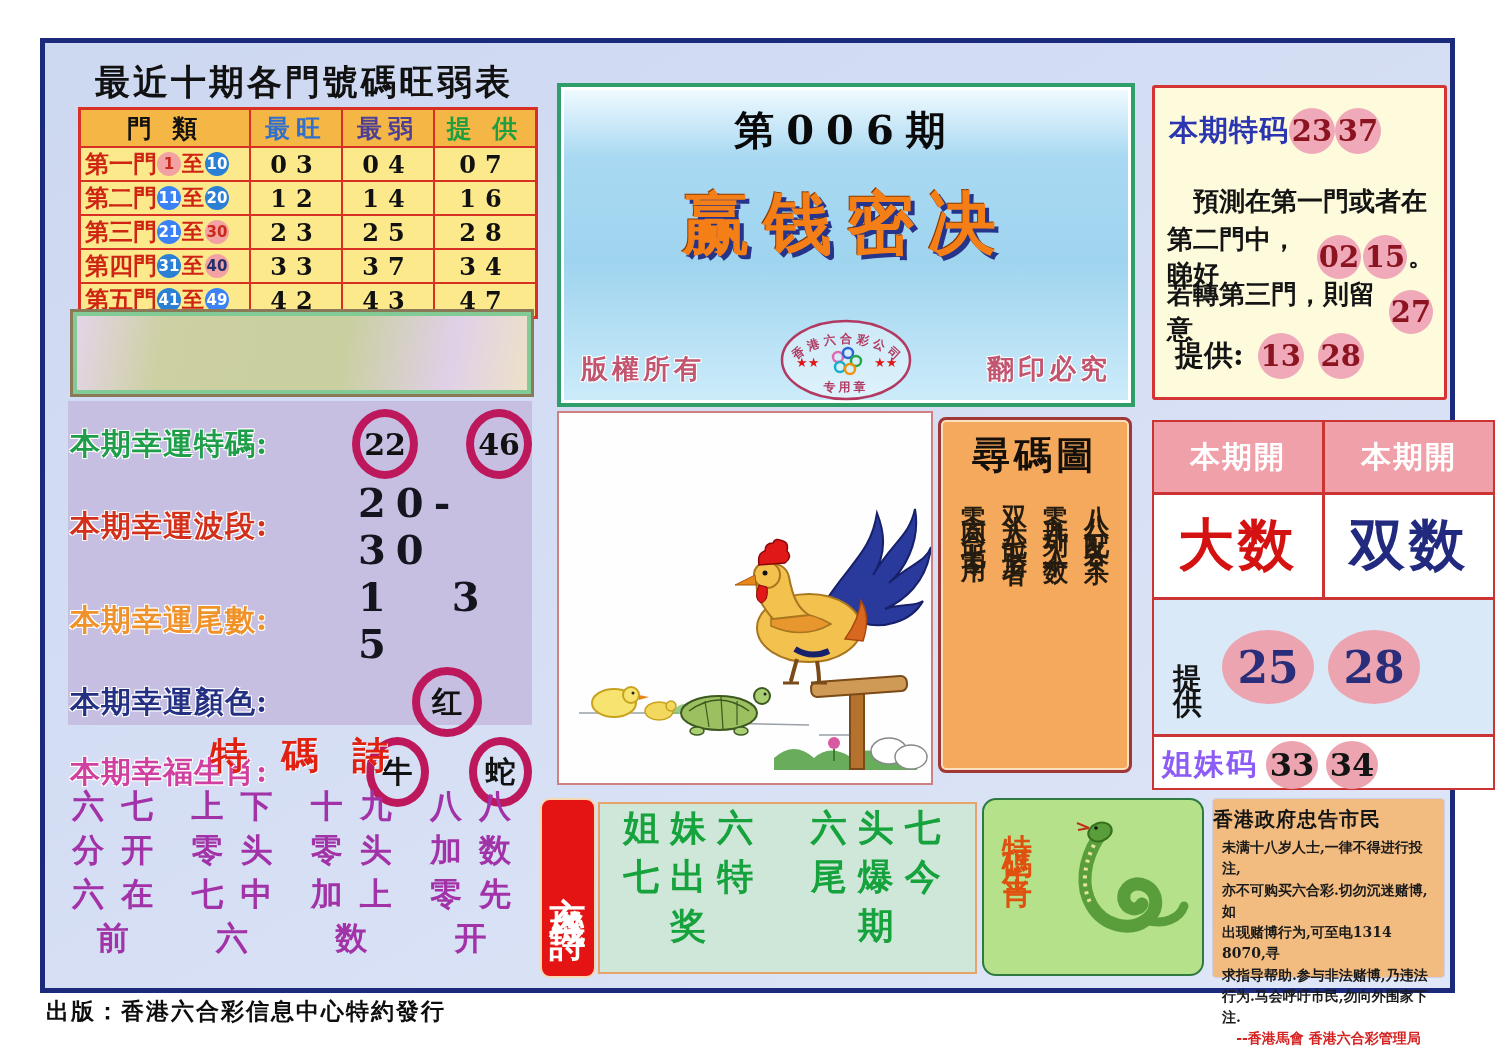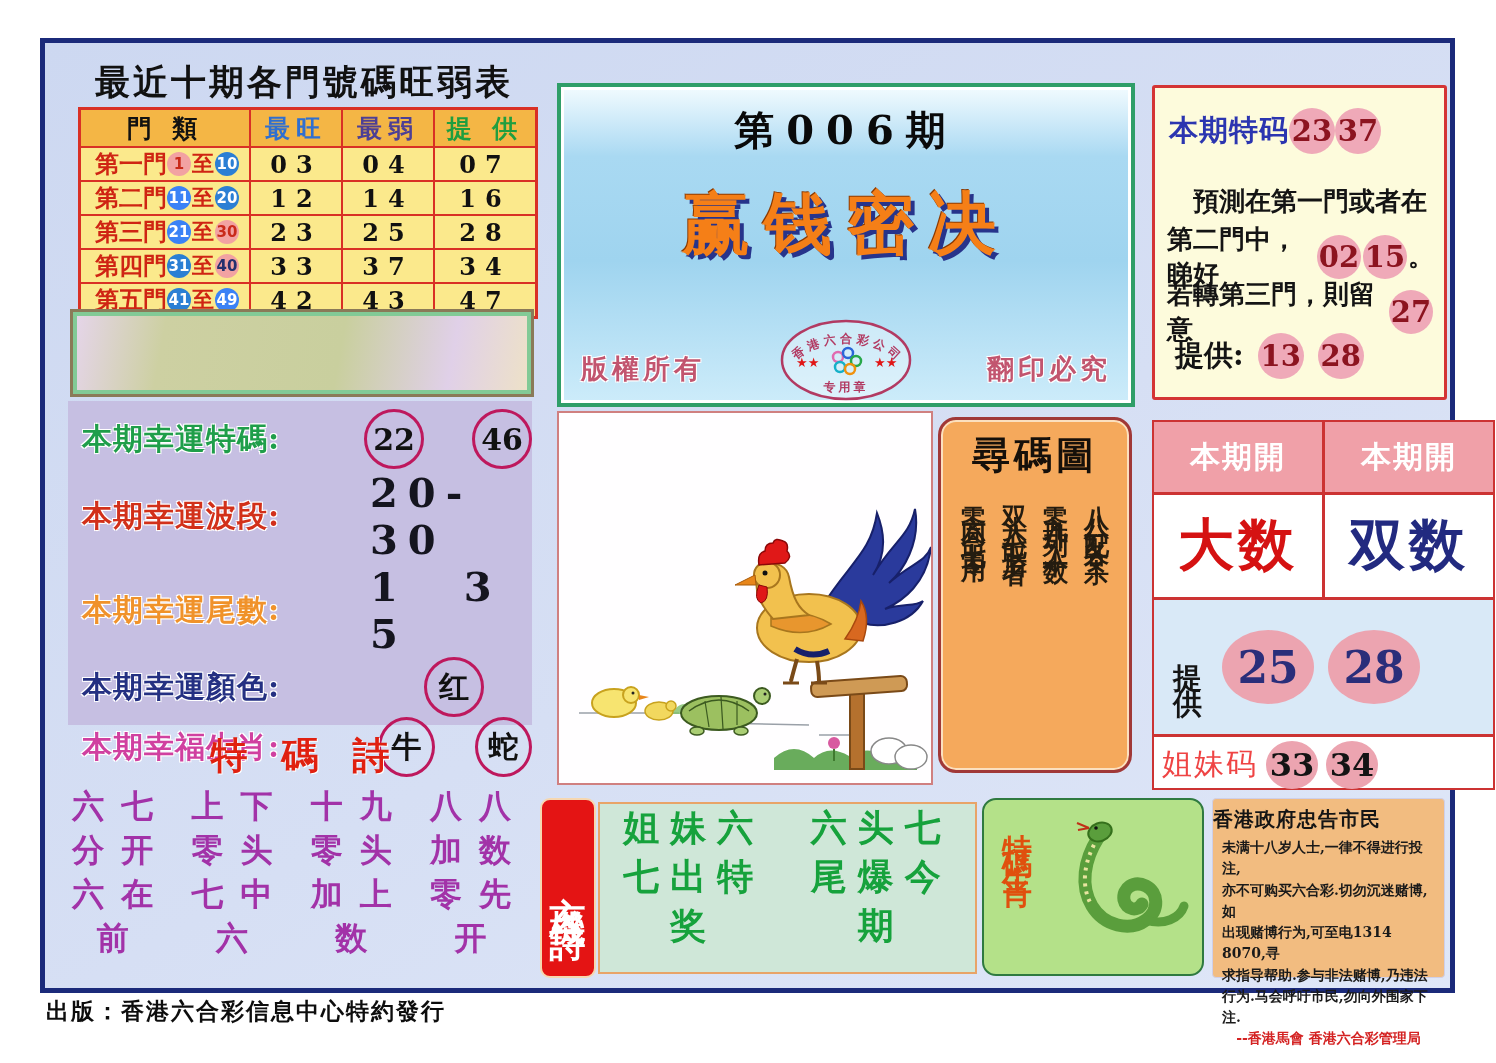--- a/index.html
+++ b/index.html
@@ -14,43 +14,43 @@
             font-size:35px;font-weight:bold;color:#111;letter-spacing:3px;}
   table.stable{left:33px;top:64px;width:452px;border-collapse:collapse;background:#fbe98c;
                border:3px solid #d93025;table-layout:fixed;}
   table.stable th,table.stable td{border:2px solid #d93025;padding:0;text-align:center;}
   table.stable th{background:#f4b645;height:36px;font-size:25px;font-weight:bold;letter-spacing:6px;}
   th.hgate{width:168px;color:#111;}
   th.hbest{width:90px;color:#2f6fd0;}
   th.hworst{width:90px;color:#4d3f95;}
   th.hoffer{width:100px;color:#1f9e3f;}
   td.gatecell{height:29px;}
-  .gateflex{display:flex;align-items:center;justify-content:flex-start;padding-left:14px;}
+  .gateflex{display:flex;align-items:center;justify-content:flex-start;padding-left:4px;}
   .gname{color:#cf2413;font-weight:bold;font-size:24px;font-family:"DejaVu Serif",serif;white-space:nowrap;}
   .conj{color:#cf2413;font-weight:bold;font-size:22px;margin:0 1px;}
   .ball{display:inline-flex;align-items:center;justify-content:center;border-radius:50%;
         width:24px;height:24px;font-size:15px;font-weight:bold;flex:0 0 auto;}
   .b-pink{background:#f2a2a2;color:#c92a1a;}
   .b-pinknavy{background:#f2a2a2;color:#24306e;}
   .b-blue{background:#2b7fd4;color:#fff;}
   .b-green{background:#3b82f6;color:#fff;}
   td.num{font-family:"DejaVu Serif",serif;font-size:24px;font-weight:bold;color:#111;letter-spacing:9px;}
 
   .grad-bar{left:25px;top:266px;width:458px;height:82px;border:3px solid #8a7a58;
             box-shadow:inset 0 0 0 4px #82ca96;
             background:linear-gradient(100deg,#e6d5ec 0%,#cdd0a2 20%,#c9cf9e 58%,#e0d0e8 82%,#eee2c6 100%);}
 
   .lucky{left:23px;top:358px;width:464px;height:324px;background:#c6bfe2;
          display:flex;flex-direction:column;justify-content:space-around;padding:8px 0;box-sizing:border-box;}
-  .lrow{display:flex;align-items:center;padding-left:14px;}
+  .lrow{display:flex;align-items:center;padding-left:2px;}
   .llabel{font-family:"DejaVu Serif",serif;font-weight:bold;font-size:30px;letter-spacing:1px;
           width:268px;flex:0 0 auto;text-shadow:1px 1px 0 #fff,-1px -1px 0 #fff,1px -1px 0 #fff,-1px 1px 0 #fff;}
   .lgreen{color:#1f9e4a;}.lred{color:#d2301a;}.lorange{color:#f0922a;}.lnavy{color:#243082;}.lmagenta{color:#d040a0;}
   .ring{display:inline-flex;align-items:center;justify-content:center;width:54px;height:54px;border-radius:50%;
-        border:3px solid #be185d;color:#111;font-size:30px;font-weight:bold;font-family:"DejaVu Serif",serif;}
+        border:8px solid #be185d;color:#111;font-size:30px;font-weight:bold;font-family:"DejaVu Serif",serif;}
   .lval{font-family:"DejaVu Serif",serif;font-weight:bold;font-size:40px;color:#15151f;}
 
   .poem-title{left:23px;top:688px;width:464px;text-align:center;color:#e02010;font-weight:bold;
               font-size:37px;letter-spacing:34px;text-indent:34px;font-family:"DejaVu Serif",serif;
               text-shadow:1px 1px 0 #fff;}
   .poem-lines{left:23px;top:742px;width:464px;display:flex;flex-direction:row;gap:13px;}
   .poem-line{text-align:center;color:#a232a8;font-weight:bold;font-size:32px;letter-spacing:17px;
              font-family:"DejaVu Serif",serif;}
 
   
@@ -67,21 +67,21 @@
            text-shadow:1px 1px 0 #fff,-1px -1px 0 #fff,1px -1px 0 #fff,-1px 1px 0 #fff;}
   .bleft{left:20px;}
   .bright{right:20px;}
   .sealwrap{position:absolute;left:50%;transform:translateX(-50%);bottom:0px;width:140px;height:86px;}
 
   
   .pic{left:512px;top:368px;width:376px;height:374px;background:#fffeff;border:2px solid #d08080;box-sizing:border-box;}
 
   
   .xunma{left:893px;top:374px;width:194px;height:356px;background:#f5a95c;border:3px solid #a03838;
-         border-radius:18px;box-sizing:border-box;box-shadow:inset 0 0 0 2px #fbe0c0;}
+         border-radius:8px;box-sizing:border-box;box-shadow:inset 0 0 0 2px #fbe0c0;}
   .xm-title{position:absolute;top:10px;left:0;width:100%;text-align:center;font-size:38px;font-weight:bold;
             color:#16100a;letter-spacing:4px;font-family:"DejaVu Serif",serif;}
   .xm-cols{position:absolute;top:66px;left:8px;right:8px;bottom:10px;display:flex;justify-content:space-evenly;}
   .vtext{writing-mode:vertical-rl;text-orientation:upright;}
   .xm-col{font-size:25px;font-weight:bold;color:#241c10;letter-spacing:9px;font-family:"DejaVu Serif",serif;}
 
   
   .xuanji{left:495px;top:755px;width:437px;height:180px;}
   .xj-strip{position:absolute;left:0;top:0;width:56px;height:180px;background:#e41414;border-radius:10px;
             border:2px solid #f6d7b0;box-sizing:border-box;display:flex;align-items:center;justify-content:center;}
@@ -124,21 +124,21 @@
             font-family:"DejaVu Serif",serif;letter-spacing:4px;}
   .rm-bcell+.rm-bcell{border-left:3px solid #cc3333;}
   .red{color:#d51212;}.navy{color:#222a80;}
   .rm-offer{height:134px;background:#d9e9f7;border-bottom:3px solid #cc3333;display:flex;align-items:center;}
   .rm-olabel{color:#141414;font-size:29px;font-weight:bold;letter-spacing:26px;margin-left:14px;
              font-family:"DejaVu Serif",serif;}
   .oval{display:inline-flex;align-items:center;justify-content:center;width:92px;height:74px;border-radius:50%;
         background:#eca4b0;color:#2a2e7a;font-size:44px;font-weight:bold;font-family:"DejaVu Serif",serif;
         margin-left:14px;flex:0 0 auto;}
   .rm-sister{height:55px;display:flex;align-items:center;gap:8px;padding-left:8px;}
-  .rm-slabel{color:#ef4444;font-size:30px;font-weight:normal;font-family:"DejaVu Serif",serif;letter-spacing:2px;}
+  .rm-slabel{color:#8b5cf6;font-size:30px;font-weight:bold;font-family:"DejaVu Serif",serif;letter-spacing:2px;}
   .scl{display:inline-flex;align-items:center;justify-content:center;width:52px;height:48px;border-radius:50%;
        background:#eca4b0;color:#141414;font-size:32px;font-weight:bold;font-family:"DejaVu Serif",serif;}
 
   
   .gov{left:1167px;top:755px;width:233px;height:180px;background:#f2bc80;border:1px solid #cfcfe8;
        border-radius:4px;box-sizing:border-box;}
   .gv-title{margin-top:7px;font-size:20px;font-weight:bold;color:#151515;letter-spacing:1px;
             font-family:"DejaVu Serif",serif;}
   .gv-body{margin-top:4px;padding:0 9px;color:#1a1a1a;font-weight:bold;font-size:14px;line-height:1.52;
            font-family:"DejaVu Serif",serif;}

